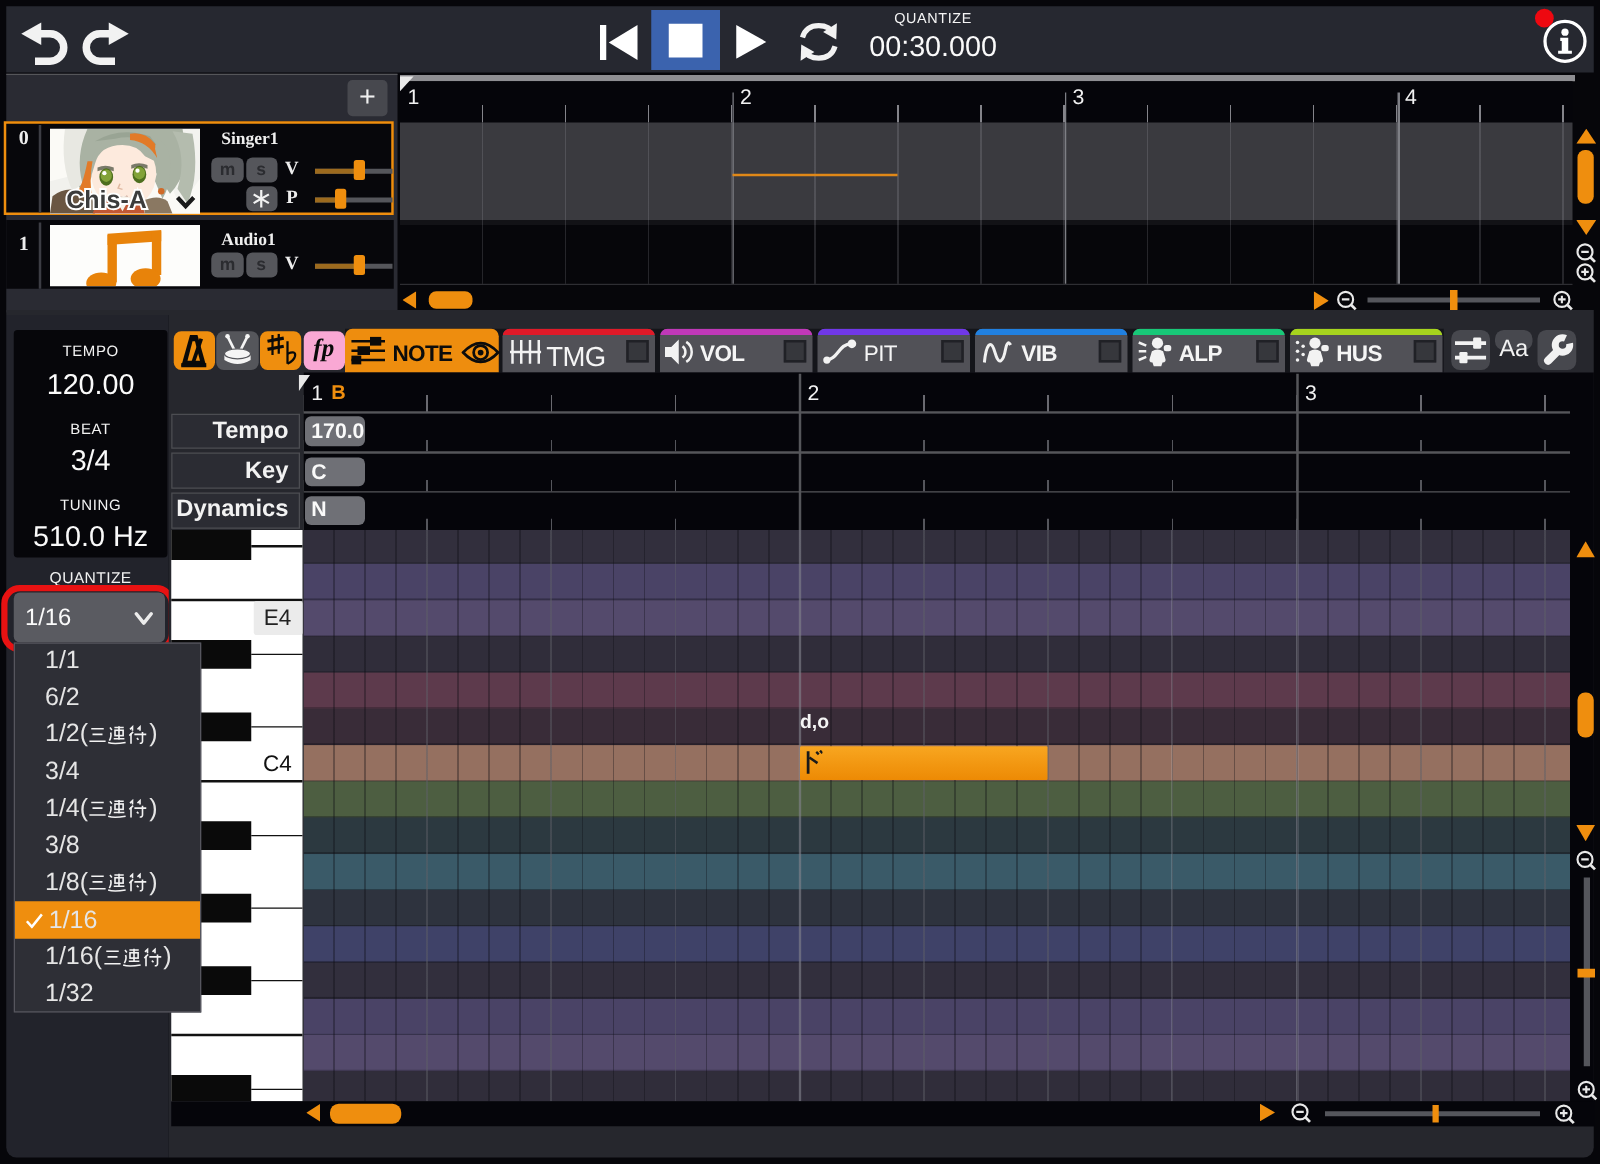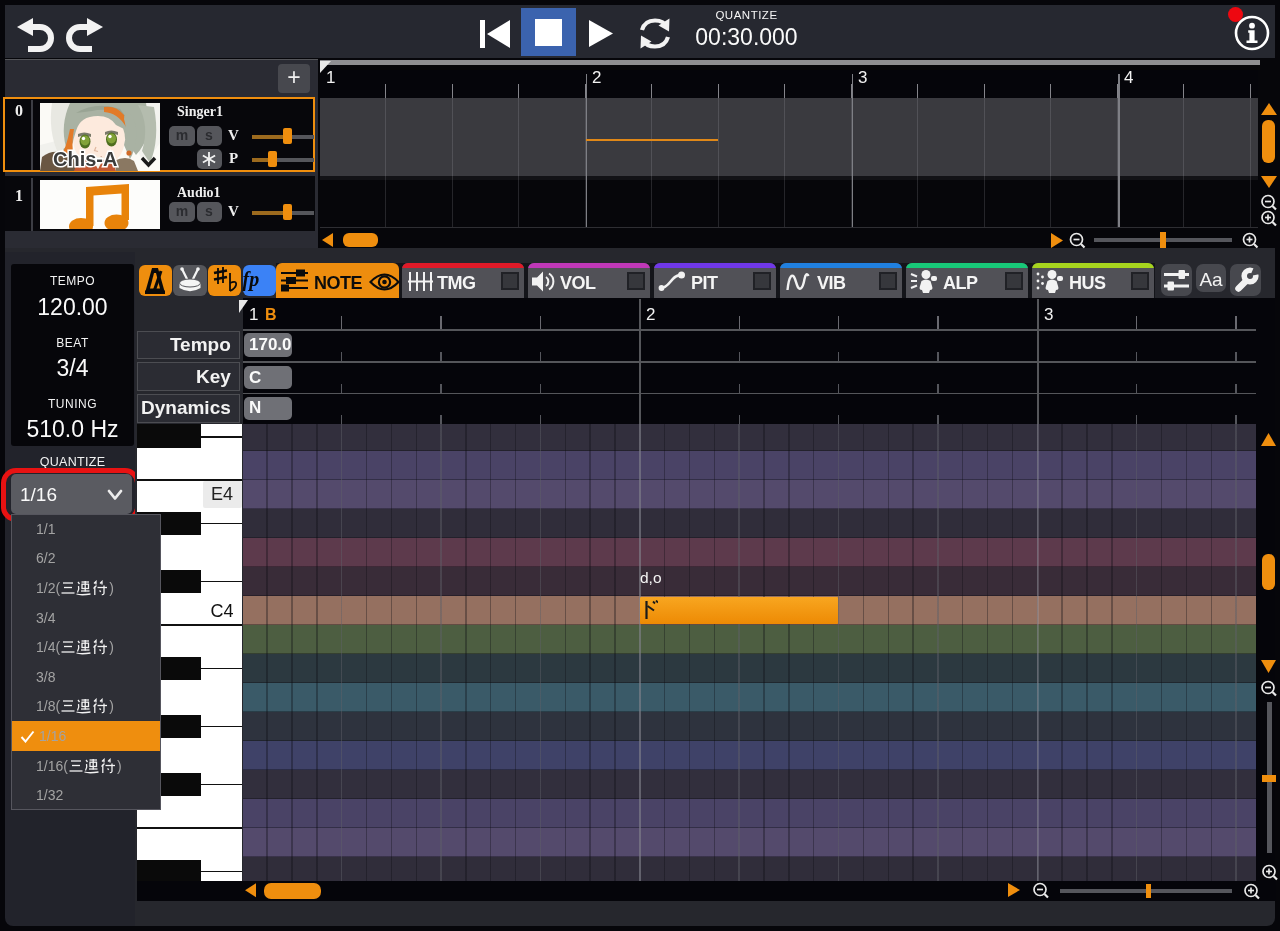--- a/index.html
+++ b/index.html
@@ -215,21 +215,21 @@
 </svg>
 <div class="a" style="left:208px;top:265px;width:33px;height:31px;background:#ef8e0e;border-radius:6px"></div>
 <svg class="a" style="left:211px;top:267px" width="28" height="27" viewBox="0 0 28 27">
   <line x1="7" y1="1" x2="7" y2="17" stroke="#0a0a0a" stroke-width="1.8"></line>
   <line x1="12" y1="0" x2="12" y2="16" stroke="#0a0a0a" stroke-width="1.8"></line>
   <line x1="3" y1="6" x2="16" y2="3.5" stroke="#0a0a0a" stroke-width="2.6"></line>
   <line x1="3" y1="12.5" x2="16" y2="10" stroke="#0a0a0a" stroke-width="2.6"></line>
   <line x1="19" y1="6" x2="19" y2="24" stroke="#0a0a0a" stroke-width="1.8"></line>
   <path d="M19,16 Q26,13 25,18 Q24.2,21.5 19,24" fill="none" stroke="#0a0a0a" stroke-width="1.8"></path>
 </svg>
-<div class="a serif" style="left:242.5px;top:265px;width:33px;height:31px;background:#3b82f6;border-radius:6px;color:#0a0a0a;font-style:italic;font-weight:bold;font-size:20px;line-height:29px">fp</div>
+<div class="a serif" style="left:242.5px;top:265px;width:33px;height:31px;background:#f9a8d4;border-radius:6px;color:#0a0a0a;font-style:italic;font-weight:bold;font-size:20px;text-align:center;line-height:29px">fp</div>
 
 <div class="a" style="left:276px;top:263px;width:879px;height:35px;background:#14151a"></div>
 <div class="a" style="left:276px;top:263px;width:123px;height:35px;background:#ee8d0e;border-radius:6px 6px 0 0"></div>
 <svg class="a" style="left:281px;top:269px" width="28" height="23" viewBox="0 0 28 23">
   <line x1="0" y1="4" x2="27" y2="4" stroke="#0a0a0a" stroke-width="2"></line>
   <line x1="0" y1="11.5" x2="27" y2="11.5" stroke="#0a0a0a" stroke-width="2"></line>
   <line x1="0" y1="19" x2="27" y2="19" stroke="#0a0a0a" stroke-width="2"></line>
   <rect x="15" y="0.5" width="9" height="7" fill="#0a0a0a"></rect>
   <rect x="5" y="8" width="10" height="7" fill="#0a0a0a"></rect>
   <rect x="0" y="15.5" width="8" height="7" fill="#0a0a0a"></rect>
@@ -244,21 +244,21 @@
 <div class="a" style="left:402px;top:263px;width:122px;height:35px;background:#515157;border-radius:6px 6px 0 0;overflow:hidden">
     <div style="height:5px;background:#e01a28"></div>
   </div>
 <svg class="a" style="left:408px;top:271px" width="25" height="21" viewBox="0 0 25 21">
   <line x1="2" y1="1" x2="2" y2="20" stroke="#f2f2f2" stroke-width="2"></line>
   <line x1="9" y1="1" x2="9" y2="20" stroke="#f2f2f2" stroke-width="2"></line>
   <line x1="16" y1="1" x2="16" y2="20" stroke="#f2f2f2" stroke-width="2"></line>
   <line x1="23" y1="1" x2="23" y2="20" stroke="#f2f2f2" stroke-width="2"></line>
   <line x1="0" y1="10.5" x2="25" y2="10.5" stroke="#f2f2f2" stroke-width="2"></line>
 </svg>
-<div class="a" style="left:437px;top:272.5px;font-size:18px;letter-spacing:-0.5px;font-weight:bold;color:#f5f5f5">TMG</div>
+<div class="a" style="left:437px;top:272.5px;font-size:22px;letter-spacing:-0.5px;font-weight:normal;color:#f5f5f5">TMG</div>
 <div class="a" style="left:501px;top:271.5px;width:18px;height:18px;background:#36373c;border:2.5px solid #202126;box-sizing:border-box"></div>
 
 <div class="a" style="left:528px;top:263px;width:122px;height:35px;background:#515157;border-radius:6px 6px 0 0;overflow:hidden">
     <div style="height:5px;background:#c038b8"></div>
   </div>
 <svg class="a" style="left:532px;top:271px" width="24" height="21" viewBox="0 0 24 21">
   <polygon points="0,6.5 5,6.5 11,0.5 11,20.5 5,14.5 0,14.5" fill="#f2f2f2"></polygon>
   <path d="M14,6 A5.5,5.5 0 0 1 14,15" fill="none" stroke="#f2f2f2" stroke-width="2"></path>
   <path d="M17,2.5 A9.5,9.5 0 0 1 17,18.5" fill="none" stroke="#f2f2f2" stroke-width="2"></path>
 </svg>
@@ -266,21 +266,21 @@
 <div class="a" style="left:627px;top:271.5px;width:18px;height:18px;background:#36373c;border:2.5px solid #202126;box-sizing:border-box"></div>
 
 <div class="a" style="left:654px;top:263px;width:122px;height:35px;background:#515157;border-radius:6px 6px 0 0;overflow:hidden">
     <div style="height:5px;background:#7038e8"></div>
   </div>
 <svg class="a" style="left:658px;top:271px" width="29" height="21" viewBox="0 0 29 21">
   <path d="M3,17 C12,17 13,4 23,4" fill="none" stroke="#f2f2f2" stroke-width="2.6"></path>
   <circle cx="3.5" cy="17" r="2.9" fill="#f2f2f2"></circle>
   <circle cx="23.5" cy="4" r="3.5" fill="#f2f2f2"></circle>
 </svg>
-<div class="a" style="left:691px;top:272.5px;font-size:18px;letter-spacing:-0.5px;font-weight:bold;color:#f5f5f5">PIT</div>
+<div class="a" style="left:691px;top:272.5px;font-size:18px;letter-spacing:-0.5px;font-weight:normal;color:#f5f5f5">PIT</div>
 <div class="a" style="left:753px;top:271.5px;width:18px;height:18px;background:#36373c;border:2.5px solid #202126;box-sizing:border-box"></div>
 
 <div class="a" style="left:780px;top:263px;width:122px;height:35px;background:#515157;border-radius:6px 6px 0 0;overflow:hidden">
     <div style="height:5px;background:#2080e0"></div>
   </div>
 <svg class="a" style="left:786px;top:270px" width="26" height="23" viewBox="0 0 26 23">
   <path d="M1.5,20 C3,5 6.5,2.5 9,9 L11,15 C13,21 16.5,20.5 18.5,9 C19.5,4 21,3 22.5,6" fill="none" stroke="#f2f2f2" stroke-width="2.4"></path>
 </svg>
 <div class="a" style="left:817px;top:272.5px;font-size:18px;letter-spacing:-0.5px;font-weight:bold;color:#f5f5f5">VIB</div>
 <div class="a" style="left:879px;top:271.5px;width:18px;height:18px;background:#36373c;border:2.5px solid #202126;box-sizing:border-box"></div>
@@ -315,21 +315,21 @@
 <div class="a" style="left:1069px;top:272.5px;font-size:18px;letter-spacing:-0.5px;font-weight:bold;color:#f5f5f5">HUS</div>
 <div class="a" style="left:1131px;top:271.5px;width:18px;height:18px;background:#36373c;border:2.5px solid #202126;box-sizing:border-box"></div>
 
 <div class="a" style="left:1161px;top:264px;width:31px;height:32px;background:#47484e;border-radius:7px"></div>
 <svg class="a" style="left:1164px;top:269px" width="25" height="23" viewBox="0 0 25 23">
   <line x1="0" y1="5.5" x2="25" y2="5.5" stroke="#f2f2f2" stroke-width="3"></line>
   <rect x="14.5" y="1" width="6.5" height="9" fill="#f2f2f2" rx="1"></rect>
   <line x1="0" y1="17" x2="25" y2="17" stroke="#f2f2f2" stroke-width="3"></line>
   <rect x="3.5" y="12.5" width="6.5" height="9" fill="#f2f2f2" rx="1"></rect>
 </svg>
-<div class="a" style="left:1196px;top:264px;width:30px;height:28px;background:#47484e;border-radius:7px;color:#f2f2f2;font-size:19px;text-align:center;line-height:31px">Aa</div>
+<div class="a" style="left:1196px;top:264px;width:30px;height:16px;background:#47484e;border-radius:7px;color:#f2f2f2;font-size:19px;text-align:center;line-height:31px">Aa</div>
 <div class="a" style="left:1230px;top:264px;width:31px;height:32px;background:#47484e;border-radius:7px"></div>
 <svg class="a" style="left:1233px;top:267px" width="26" height="26" viewBox="0 0 26 26">
   <circle cx="17" cy="9" r="5.8" fill="none" stroke="#f2f2f2" stroke-width="5.6"></circle>
   <polygon points="17,9 21.5,-1 29,6.5" fill="#47484e"></polygon>
   <line x1="5.5" y1="21.5" x2="13" y2="14" stroke="#f2f2f2" stroke-width="6.5" stroke-linecap="round"></line>
 </svg>
 
 <div class="a" style="left:243px;top:298px;width:1013px;height:31.5px;background:#05050a"></div>
 <svg class="a" style="left:239px;top:300px" width="9" height="13" viewBox="0 0 9 13">
     <polygon points="0,0 9,0 0,13" fill="#e8e8e8"></polygon>
@@ -391,21 +391,21 @@
 <div class="a" style="left:243px;top:770px;width:1013px;height:29px;background:#322f3d"></div>
 <div class="a" style="left:243px;top:799px;width:1013px;height:29px;background:#4a4366"></div>
 <div class="a" style="left:243px;top:828px;width:1013px;height:29px;background:#544a6c"></div>
 <div class="a" style="left:243px;top:857px;width:1013px;height:24px;background:#302d3a"></div>
 <div class="a" style="left:243px;top:424px;width:1013px;height:457px;background:repeating-linear-gradient(180deg,transparent 0 27.9px,rgba(10,10,16,0.36) 27.9px 29px) ;background-position:0 -2px"></div>
 <div class="a" style="left:243px;top:424px;width:1013px;height:457px;background:repeating-linear-gradient(90deg,transparent 0 23.45px,rgba(10,10,16,0.33) 23.45px 24.844px)"></div>
 <div class="a" style="left:243px;top:424px;width:1013px;height:457px;background:repeating-linear-gradient(90deg,transparent 0 97.9px,rgba(205,208,218,0.20) 97.9px 99.375px)"></div>
 <div class="a" style="left:639.4px;top:424px;width:1.7px;height:457px;background:rgba(175,177,185,0.28)"></div>
 <div class="a" style="left:1036.9px;top:424px;width:1.7px;height:457px;background:rgba(175,177,185,0.28)"></div>
 
-<div class="a" style="left:640px;top:569px;font-size:15.5px;font-weight:normal;color:#f5f5f5">d,o</div>
+<div class="a" style="left:640px;top:569px;font-size:15.5px;font-weight:bold;color:#f5f5f5">d,o</div>
 <div class="a" style="left:639.5px;top:596.5px;width:198px;height:27px;background:linear-gradient(180deg,#f8a620,#ed8a04);border-radius:1px"></div>
 <svg class="a" style="left:644px;top:600px" width="14" height="20" viewBox="0 0 14 20">
   <line x1="2.5" y1="1" x2="2.5" y2="19" stroke="#1a1a1a" stroke-width="2.2"></line>
   <path d="M3.5,6 L10,10.5" stroke="#1a1a1a" stroke-width="2"></path>
   <line x1="9" y1="1.5" x2="11" y2="3.5" stroke="#1a1a1a" stroke-width="1.8"></line>
   <line x1="12" y1="0.5" x2="14" y2="2.5" stroke="#1a1a1a" stroke-width="1.8"></line>
 </svg>
 
 <div class="a" style="left:1256px;top:298px;width:19px;height:603px;background:#05050a"></div>
 <div class="a" style="left:137px;top:881px;width:1139px;height:20px;background:#05050a"></div>
@@ -489,15 +489,15 @@
         <path d="M39,3.5 L41,1.5 L41,4.5"></path>
   <line x1="33.8" y1="6.5" x2="33.8" y2="15"></line>
         <line x1="35.5" y1="5.5" x2="32.5" y2="8.5"></line>
   <line x1="36.5" y1="7.5" x2="46" y2="7.5"></line>
         <path d="M43,5.5 L43,13 Q43,14.8 40.8,14.6"></path>
         <line x1="38.5" y1="10.5" x2="39.8" y2="11.8"></line>
 </g>
     </defs>
   </svg>
 <style>
-.mi{left:12px;width:148px;height:29.6px;display:flex;align-items:center;padding-left:24px;box-sizing:border-box;font-size:14px;color:#a3a3a3}
+.mi{left:12px;width:148px;height:29.6px;display:flex;align-items:center;padding-left:24px;box-sizing:border-box;font-size:20px;color:#e5e5e5}
 .kj{margin:0 1px}
 </style>
 
 </body></html>

